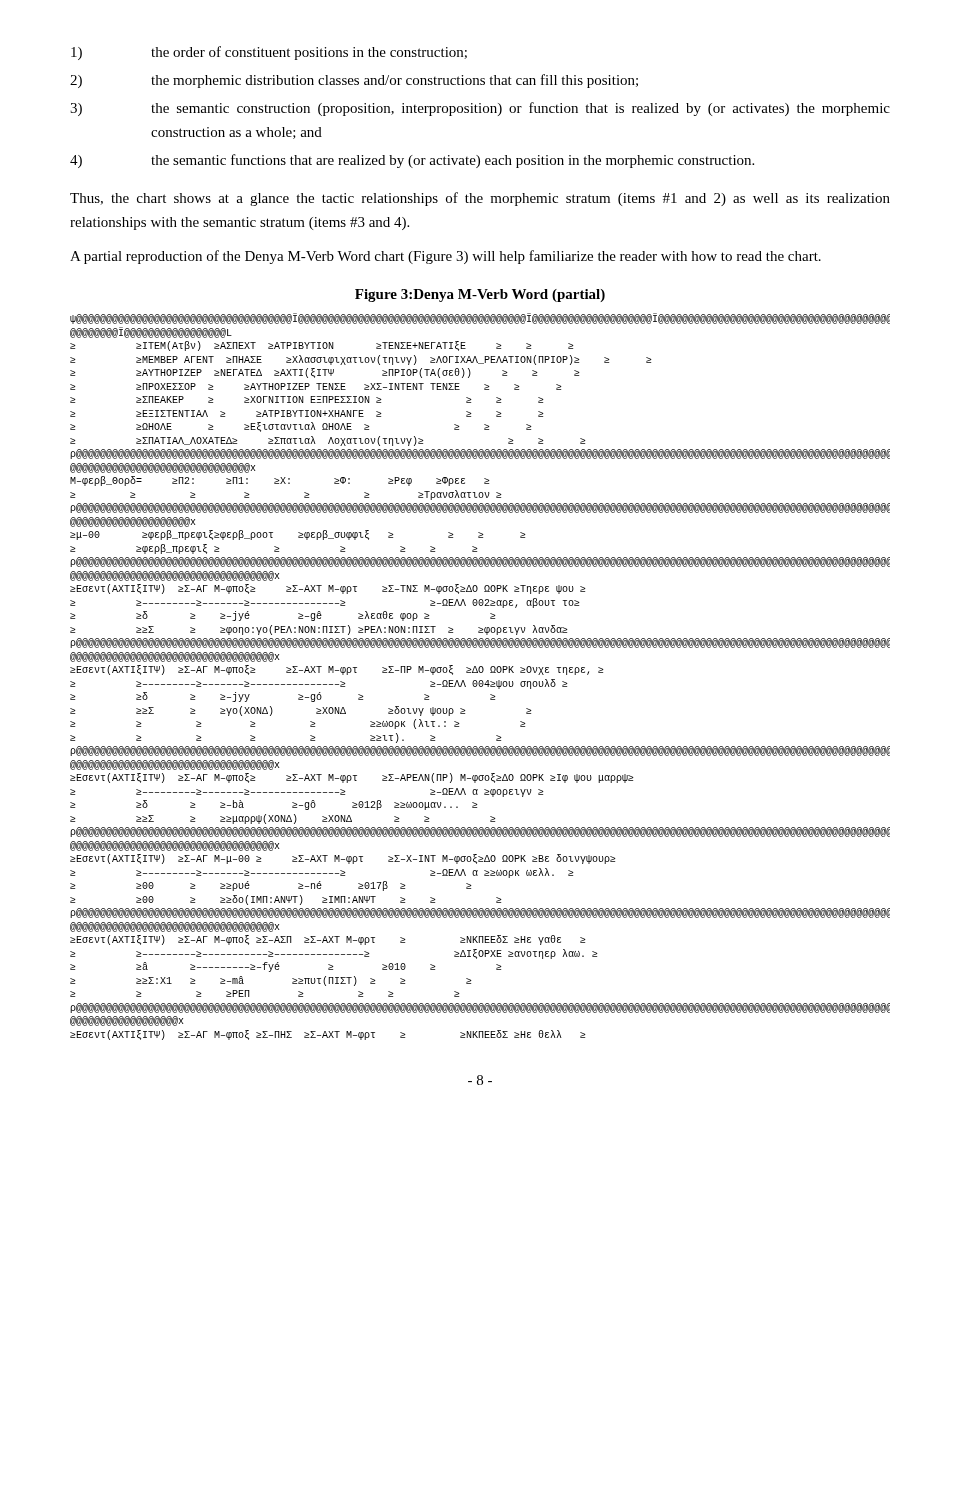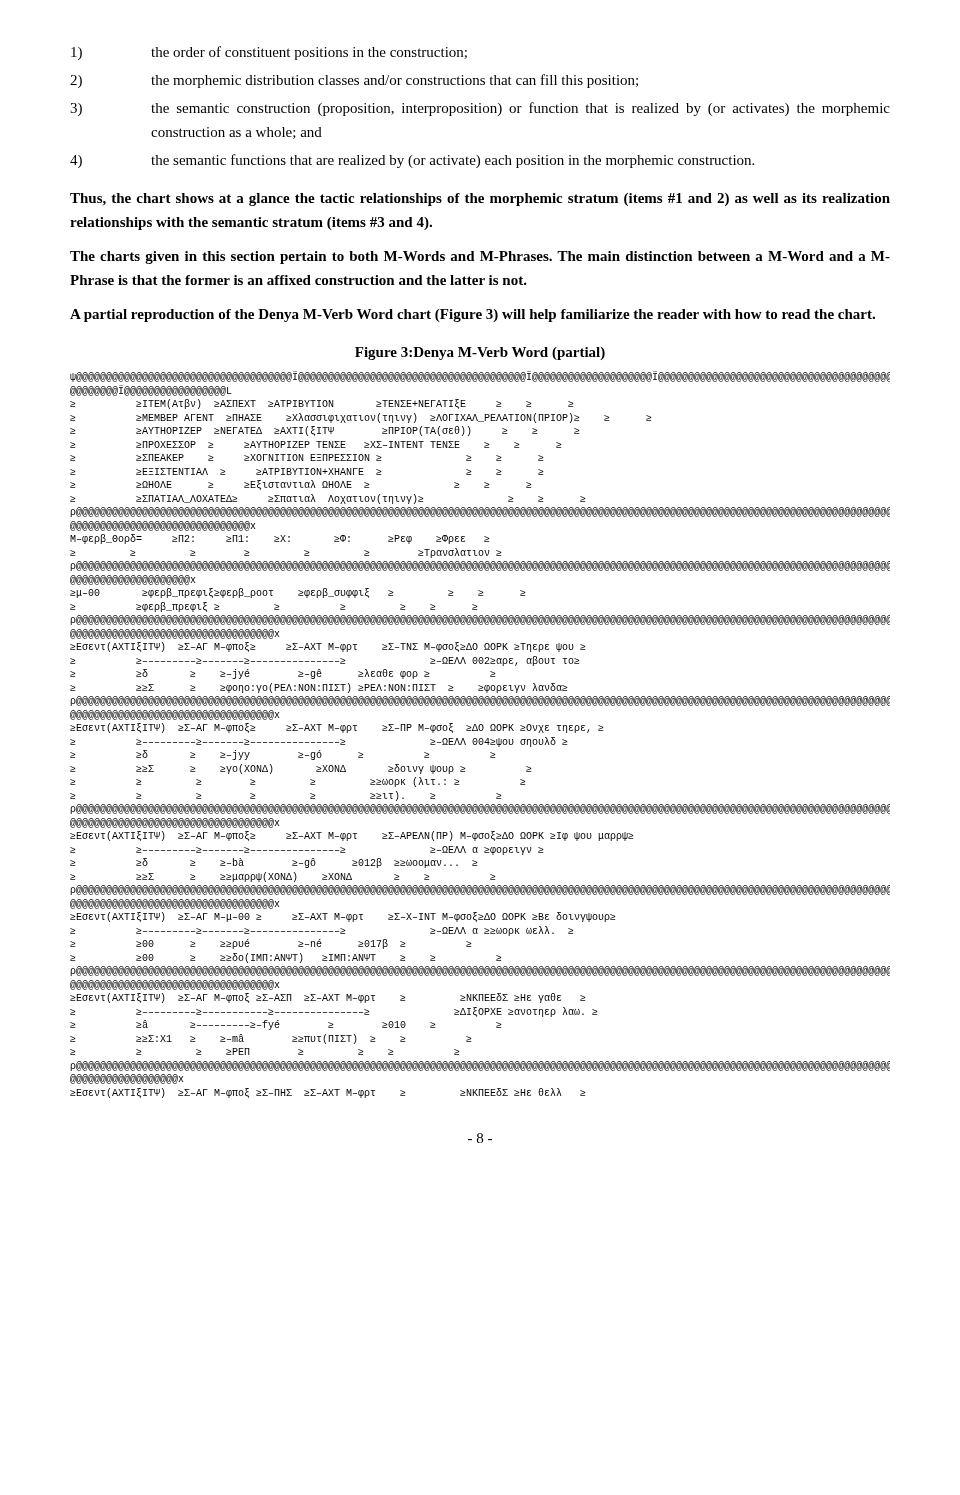--- a/index.html
+++ b/index.html
@@ -13,21 +13,20 @@
       padding: 40px 70px 60px 70px;
     }
     .page-content {
       max-width: 820px;
       margin: 0 auto;
     }
     .text-block {
       text-align: justify;
       line-height: 1.6;
       margin-bottom: 10px;
-      font-weight: bold;
     }
     .text-block p {
       margin-bottom: 8px;
       text-indent: 0;
     }
     .indent-p {
       text-indent: 2em;
     }
     .list-item {
       display: flex;
@@ -88,23 +87,20 @@
     <div class="list-item">
       <span class="list-num">4)</span>
       <span class="list-content">the semantic functions that are realized by (or activate) each position in the morphemic construction.</span>
     </div>
   </div>
 
   <div class="text-block" style="margin-top:14px;">
     <p class="indent-p">Thus, the chart shows at a glance the tactic relationships of the morphemic stratum (items #1 and 2) as well as its realization relationships with the semantic stratum (items #3 and 4).</p>
   </div>
 
-  <div class="text-block">
-    <p class="indent-p">The charts given in this section pertain to both M-Words and M-Phrases. The main distinction between a M-Word and a M-Phrase is that the former is an affixed construction and the latter is not.</p>
-  </div>
 
   <div class="text-block">
     <p class="indent-p">A partial reproduction of the Denya M-Verb Word chart (Figure 3) will help familiarize the reader with how to read the chart.</p>
   </div>
 
   <div class="figure-title">
     <strong>Figure <strong>3</strong>:Denya M-Verb Word (partial)</strong>
   </div>
 
   <div class="chart-container" id="chart-output">ψ@@@@@@@@@@@@@@@@@@@@@@@@@@@@@@@@@@@@Ï@@@@@@@@@@@@@@@@@@@@@@@@@@@@@@@@@@@@@@Ï@@@@@@@@@@@@@@@@@@@@Ï@@@@@@@@@@@@@@@@@@@@@@@@@@@@@@@@@@@@@@@@@@@@@@@@@@@@@@@@@@@@@Ï@

